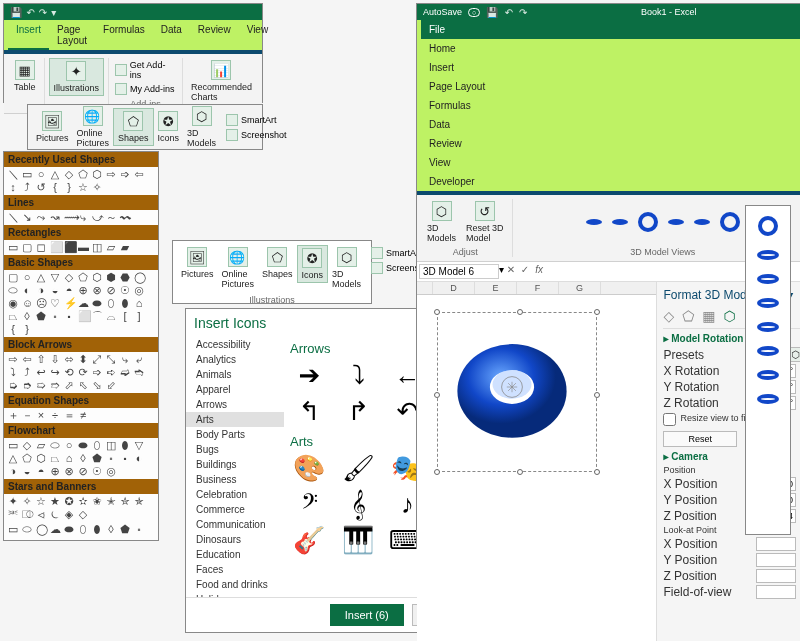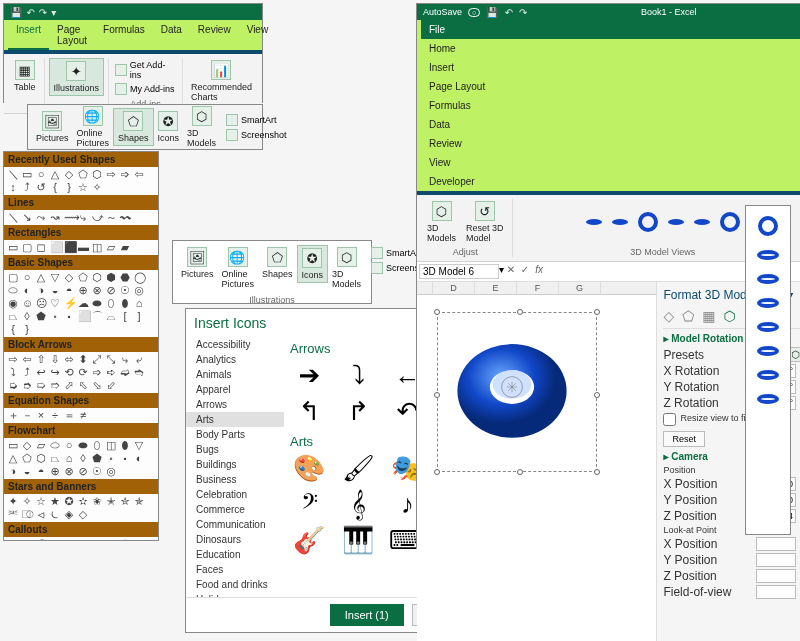--- a/index.html
+++ b/index.html
@@ -69,21 +69,21 @@
   #rightwin .torus3d .sel i { position:absolute; width:6px; height:6px; background:#fff; border:1px solid #666; border-radius:50%;}
   #rightwin .format-pane { flex:1; background:#f5f5f5; border-left:1px solid #ddd; padding:4px 6px; font-size:10px; color:#333;}
   #rightwin .format-pane .title { color:#0c4a6e; font-size:12px; display:flex; justify-content:space-between; padding:2px 0 6px;}
   #rightwin .format-pane .paneicons { display:flex; gap:8px; font-size:14px; color:#888; padding-bottom:4px; border-bottom:1px solid #ddd;}
   #rightwin .format-pane .paneicons span.active { color:#0b6e43;}
   #rightwin .format-pane .sect { color:#0b6e43; font-weight:bold; padding:4px 0 2px;}
   #rightwin .format-pane .row { display:flex; align-items:center; gap:4px; padding:1px 0;}
   #rightwin .format-pane .row label { flex:1; font-size:12px;}
   #rightwin .format-pane .row input { width:40px; font-size:9px; border:1px solid #bbb; padding:1px 2px; text-align:right;}
   #rightwin .format-pane .row .spin { width:10px; font-size:7px; color:#666; line-height:6px;}
-  #rightwin .format-pane button.reset { font-size:9px; padding:2px 8px; margin-top:3px; border:1px solid #bbb; background:#fafafa;}
+  #rightwin .format-pane button.reset { font-size:9px; padding:2px 24px; margin-top:3px; border:1px solid #bbb; background:#fafafa;}
   #rightwin .format-pane .chk { display:flex; gap:4px; font-size:9px; padding:2px 0;}
   
   
   #presets { top: 205px; left: 745px; width: 46px; height: 330px; background:#fff; display:flex; flex-direction:column; align-items:center; gap:14px; padding:10px 0; }
   #presets .torus { width:22px; height:10px; border:4px solid #1147c8; border-radius:50%;}
   #presets .torus.round { width:20px; height:20px;}
   
   
   #leftwin { top:3px; left:3px; width: 260px; height: 100px; }
   #leftwin .ribbon-body { min-height: 58px;}
@@ -365,21 +365,20 @@
       <span>✭</span>
       <span>✮</span>
       <span>✯</span>
       <span>⎃</span>
       <span>⎄</span>
       <span>⏿</span>
       <span>⏾</span>
       <span>◈</span>
       <span>◇</span>
     </div>
-  <div class="cat">Callouts</div>
   <div class="grid">
       <span>▭</span>
       <span>⬭</span>
       <span>◯</span>
       <span>☁</span>
       <span>⬬</span>
       <span>⬯</span>
       <span>⬮</span>
       <span>◊</span>
       <span>⬟</span>
@@ -471,21 +470,21 @@
         <span>♪</span>
         <span>♫</span>
         <span>🎸</span>
         <span>🎹</span>
         <span>⌨</span>
         <span>🎼</span>
       </div>
     </div>
   </div>
   <div class="footer">
-    <button class="primary">Insert (1)</button>
+    <button class="primary">Insert (6)</button>
     <button>Cancel</button>
   </div>
 </div>
 
 <div id="rightwin" class="panel">
   <div class="titlebar">
     <div class="left">
       <span>AutoSave</span>
       <span style="border:1px solid #fff;border-radius:6px;padding:0 3px;font-size:7px">○</span>
       <span class="qat-icon">💾</span>

